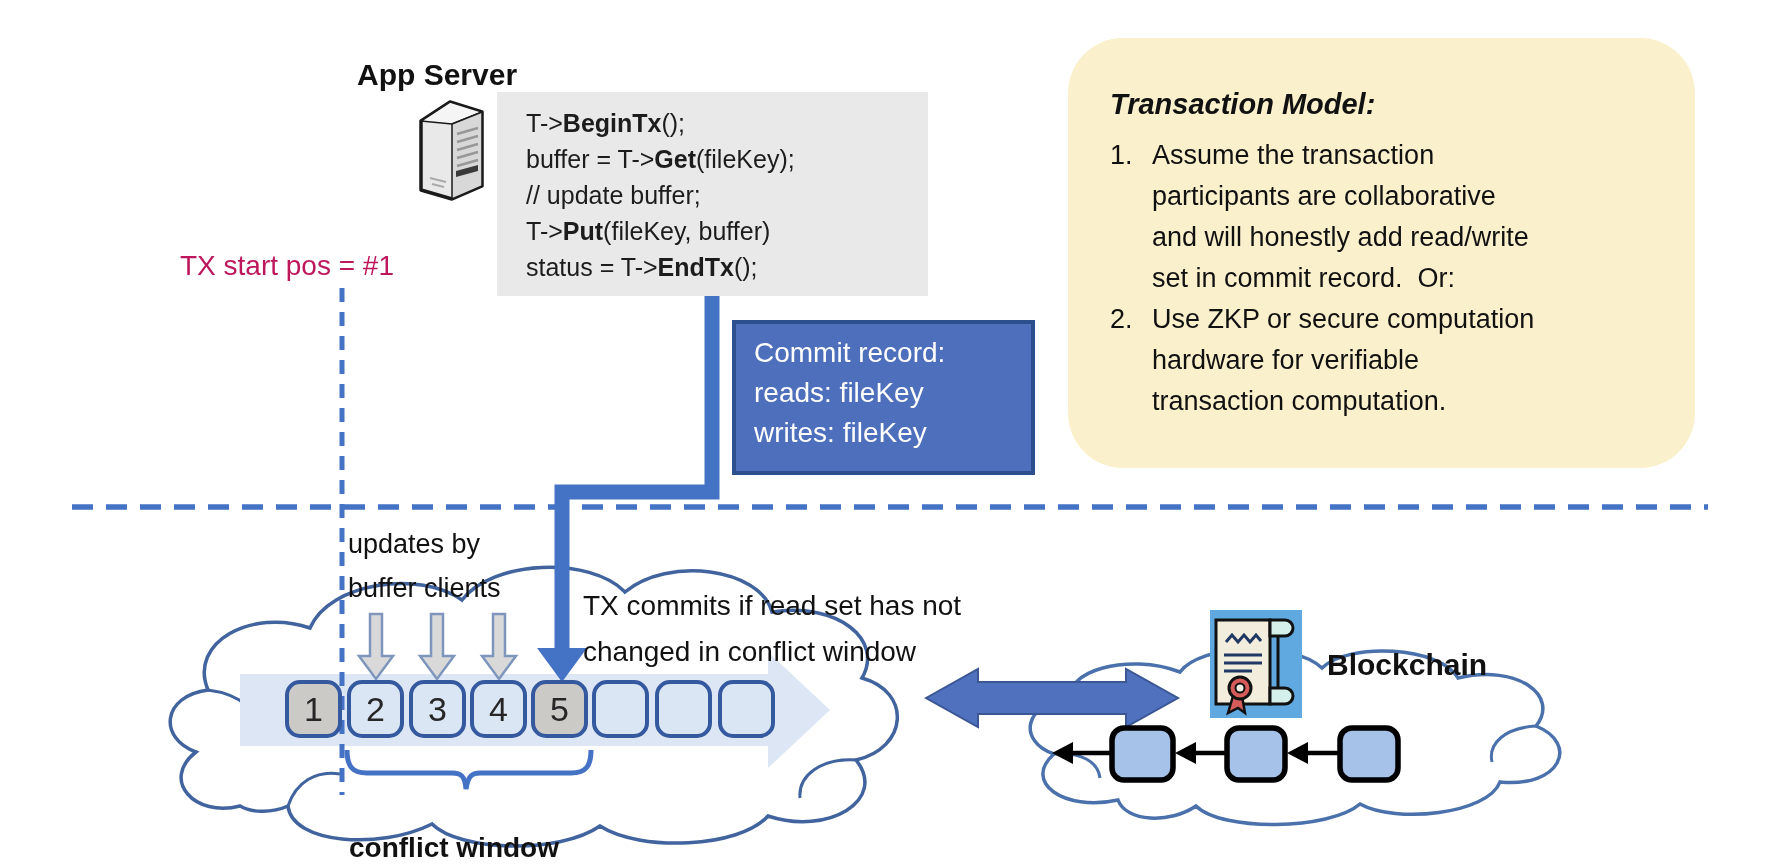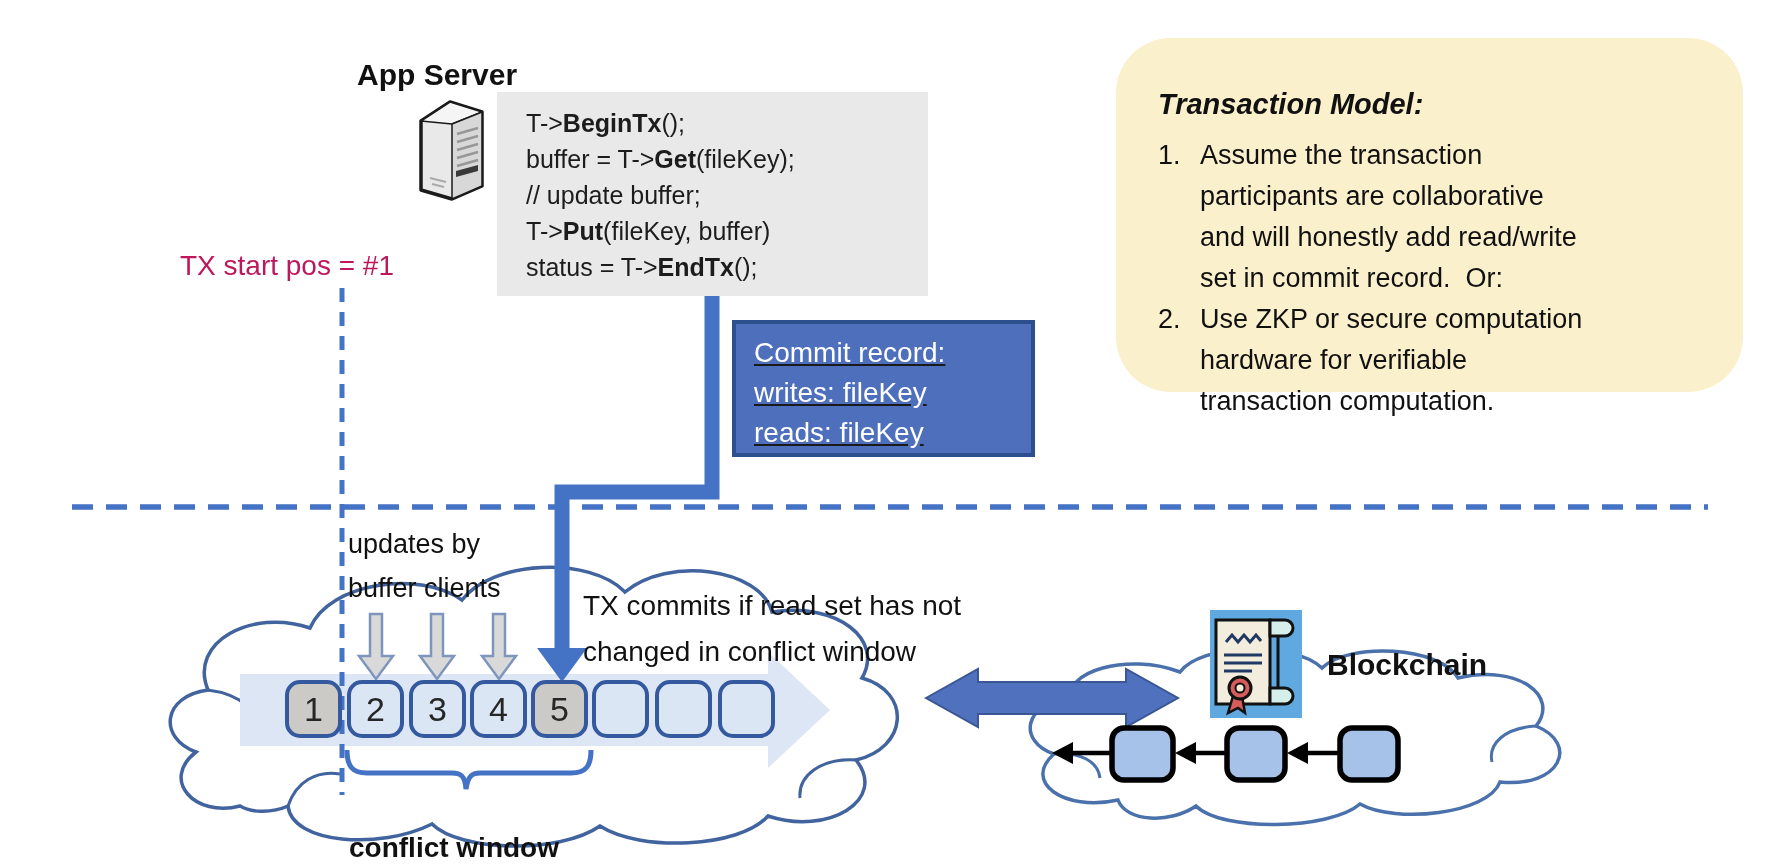--- a/index.html
+++ b/index.html
@@ -10,25 +10,25 @@
   .txt-layer{position:absolute;left:0;top:0;width:1780px;height:868px;pointer-events:none;padding-left:36px;}
 
   .app-title{left:357px;top:58px;font-size:30px;font-weight:bold;color:#111;}
   .tx-start{left:180px;top:250px;font-size:28px;color:#be185d;}
 
   .code-box{left:497px;top:92px;width:431px;height:204px;background:#E9E9E9;
             padding:13px 0 0 17px;box-sizing:border-box;}
   .code-line{font-size:25px;line-height:36px;color:#1c1c1c;white-space:pre;margin-left:12px;}
   .code-line b{font-weight:bold;}
 
-  .commit-box{left:732px;top:320px;width:303px;height:137px;background:#4E6FBB;
-              border:4px solid #2C4F8E;box-sizing:border-box;padding:9px 0 0 18px;text-decoration:underline;}
+  .commit-box{left:732px;top:320px;width:303px;height:155px;background:#4E6FBB;
+              border:4px solid #2C4F8E;box-sizing:border-box;padding:9px 0 0 18px;}
   .commit-line{font-size:28px;line-height:40px;color:#ffffff;white-space:pre;}
 
-  .note-box{left:1116px;top:38px;width:627px;height:354px;background:#FBF0CC;
+  .note-box{left:1068px;top:38px;width:627px;height:430px;background:#FBF0CC;
             border-radius:55px;box-sizing:border-box;padding:50px 30px 0 42px;}
   .note-title{font-size:29px;font-weight:bold;font-style:italic;color:#111;margin-bottom:14px;}
   .note-item{display:flex;font-size:27px;line-height:41px;color:#111;}
   .note-num{flex:0 0 42px;}
   .note-text{white-space:pre-wrap;}
 
   .updates-label{left:348px;top:522px;font-size:27px;line-height:44px;white-space:pre-wrap;color:#111;}
   .txcommit-label{left:583px;top:583px;font-size:28px;line-height:46px;white-space:pre-wrap;color:#111;}
   .conflict-label{left:349px;top:790px;font-size:28px;font-weight:bold;color:#111;margin-top:42px;}
   .chain-label{left:1327px;top:648px;font-size:30px;font-weight:bold;color:#111;}
@@ -169,22 +169,22 @@
       <div class="code-line"><span>buffer = T-&gt;</span><b>Get</b><span>(fileKey);</span></div>
       <div class="code-line"><span>// update buffer;</span><b></b><span></span></div>
       <div class="code-line"><span>T-&gt;</span><b>Put</b><span>(fileKey, buffer)</span></div>
       <div class="code-line"><span>status = T-&gt;</span><b>EndTx</b><span>();</span></div>
     </div>
 
     <div class="abs tx-start">TX start pos = #1</div>
 
     <div class="abs commit-box">
       <div class="commit-line">Commit record:</div>
+      <div class="commit-line">reads: fileKey</div>
       <div class="commit-line">writes: fileKey</div>
-      <div class="commit-line">reads: fileKey</div>
     </div>
 
     <div class="abs note-box">
       <div class="note-title">Transaction Model:</div>
       <div class="note-item">
         <span class="note-num">1.</span>
         <span class="note-text">Assume the transaction
 participants are collaborative
 and will honestly add read/write
 set in commit record.  Or:</span>

